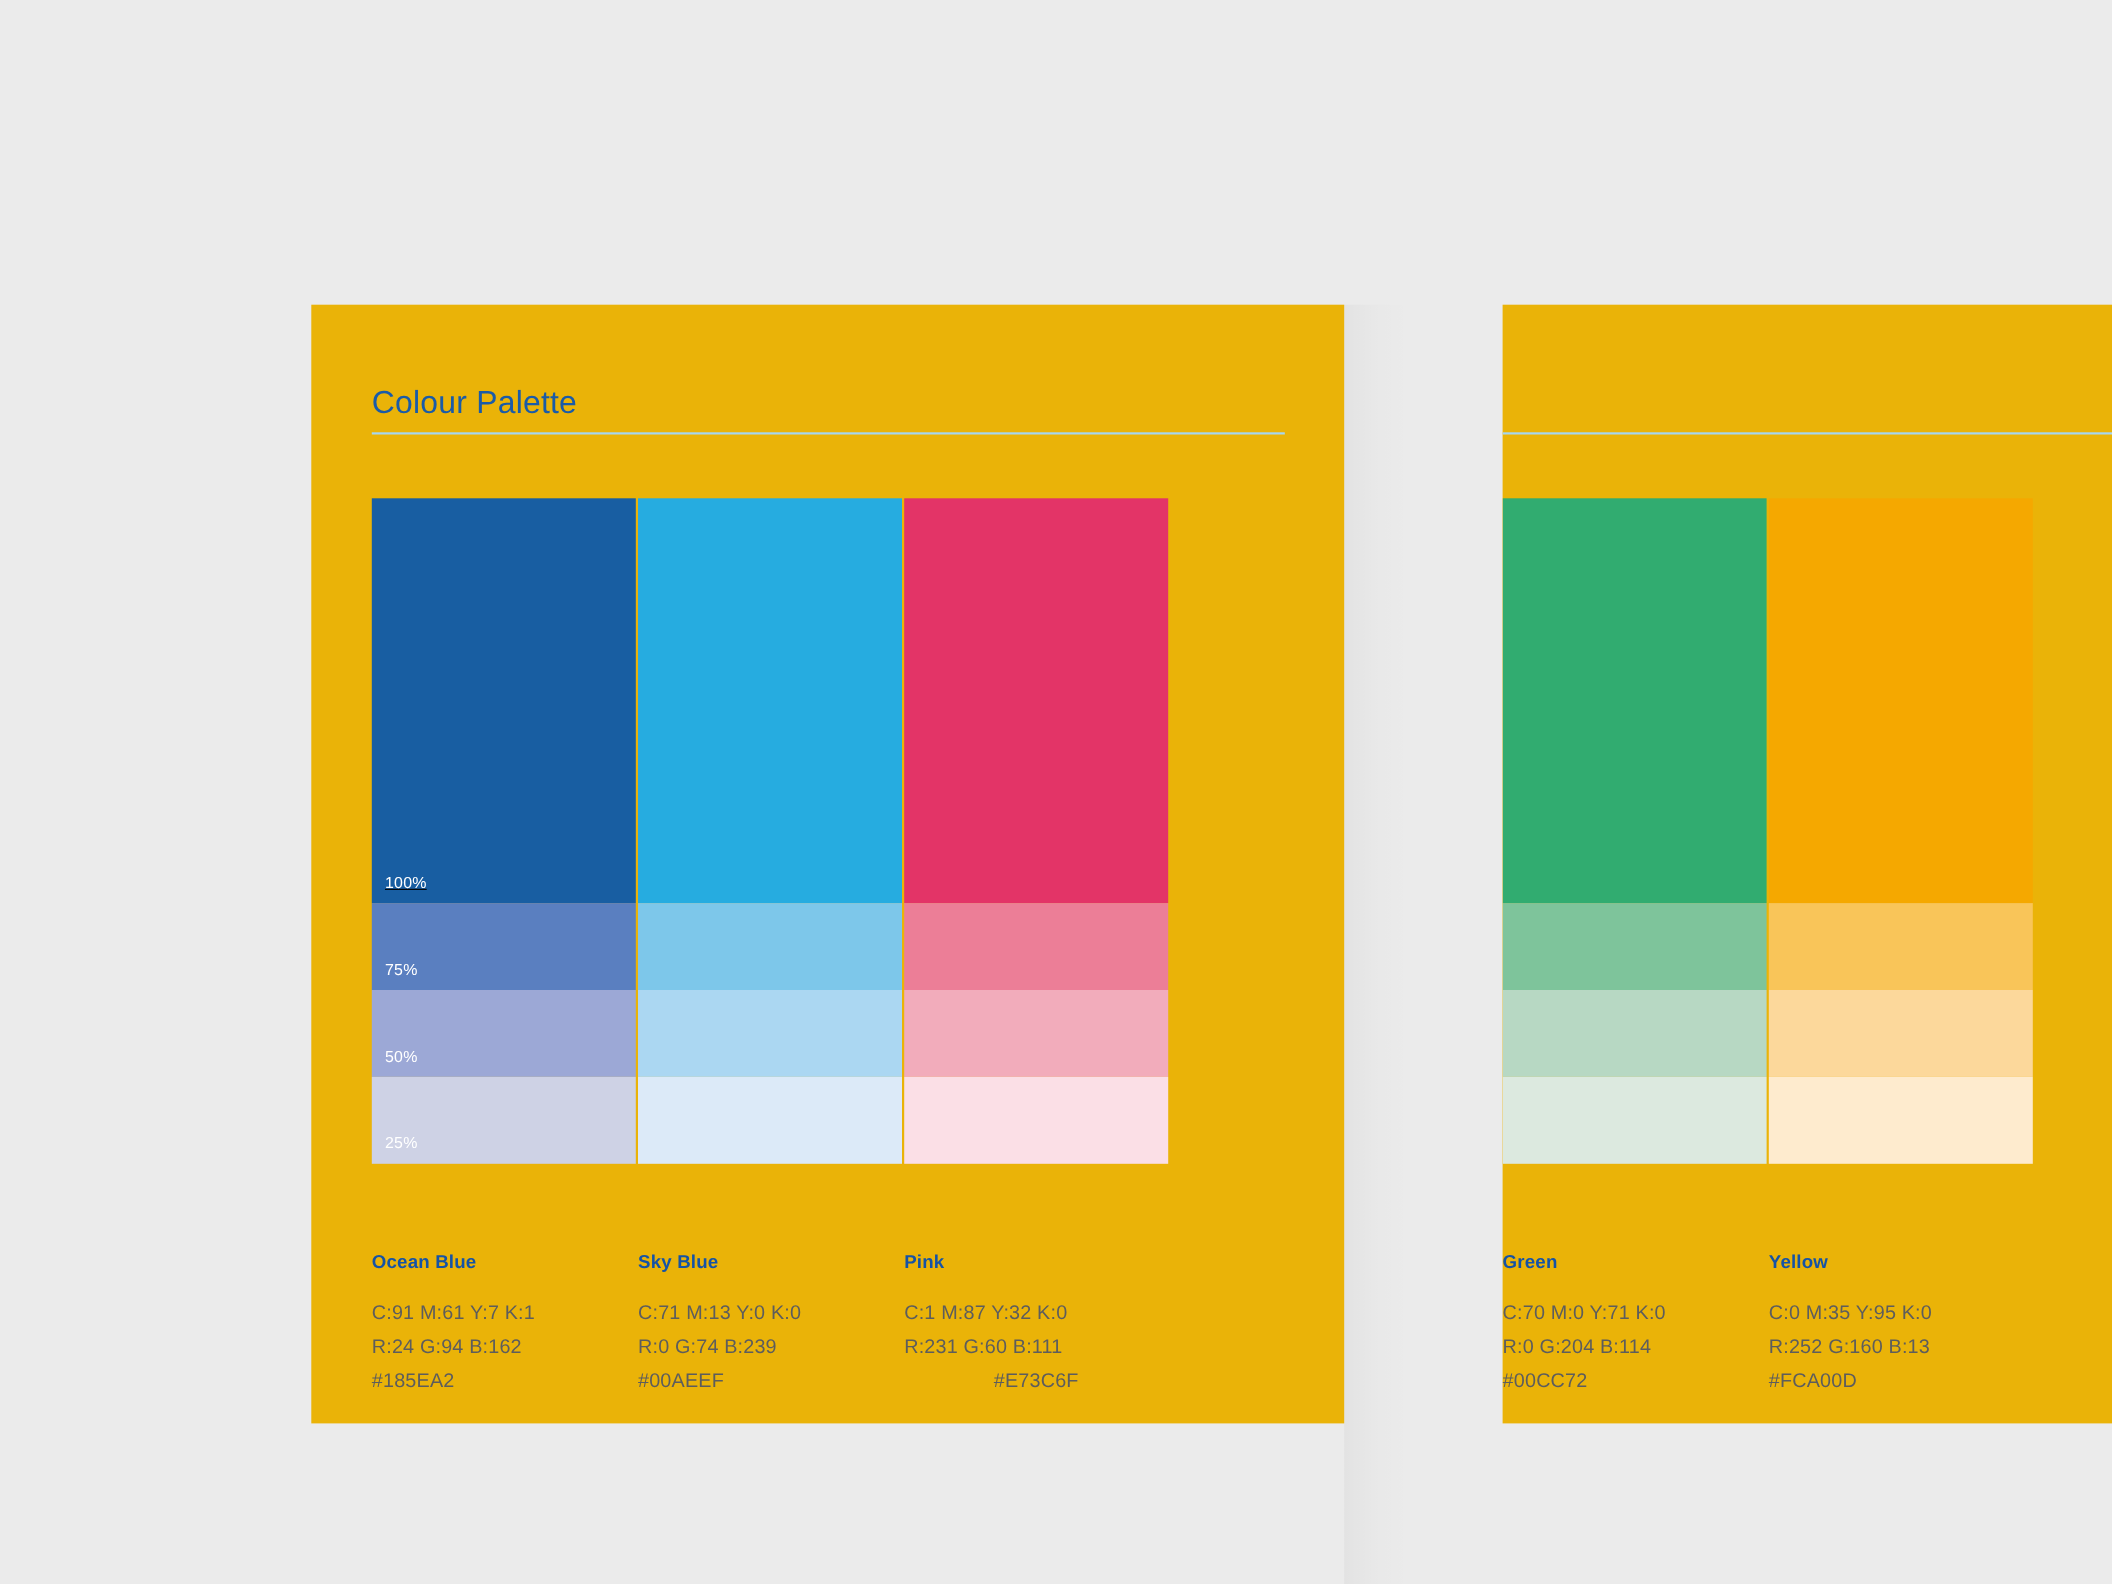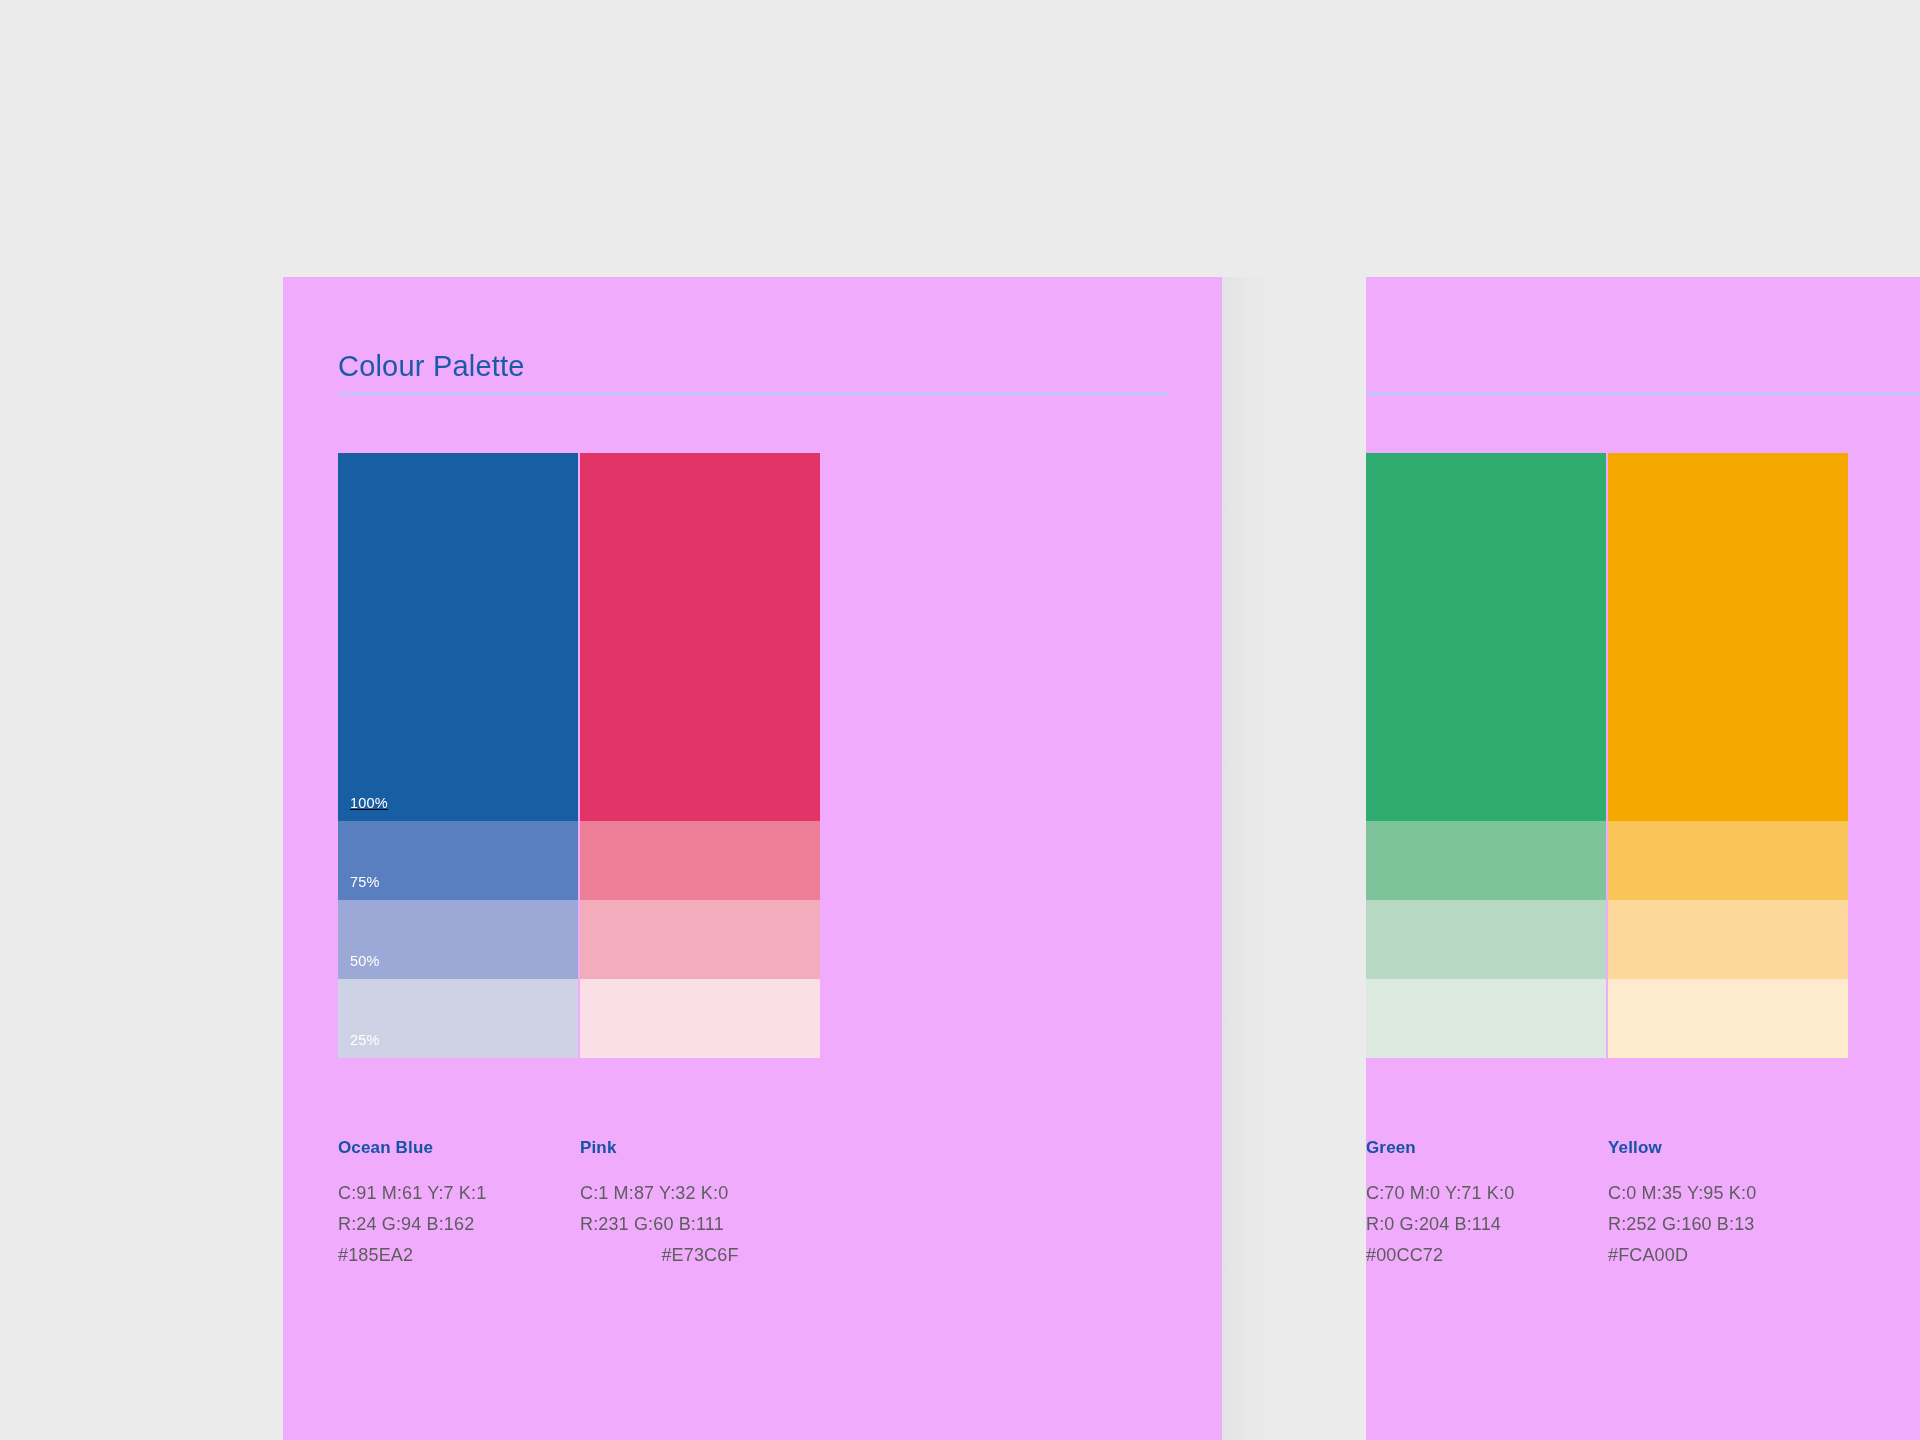--- a/index.html
+++ b/index.html
@@ -8,22 +8,22 @@
     background:#ebebeb;
     font-family:"Liberation Sans", sans-serif;
     overflow:hidden;
   }
   #stage { position:relative; width:1920px; height:1440px; }
 
   
   .page {
     position:absolute;
     top:277px;
-    background:#f0abfc;
-    height:1163px;
+    background:#eab308;
+    height:1017px;
     overflow:hidden;
   }
   .page.left  { left:283px; width:939px; }
   .page.right { left:1366px; width:590px; }
 
   
   .gutter {
     position:absolute;
     top:277px; left:1222px;
     width:108px; height:1163px;
@@ -130,20 +130,34 @@
             </div>
             <div class="caption">
               <div class="swatch-name" style="color: rgb(21, 83, 166);">Ocean Blue</div>
               <div class="spec-line" style="color: rgb(93, 93, 93);">C:91  M:61  Y:7  K:1</div>
               <div class="spec-line" style="color: rgb(93, 93, 93);">R:24  G:94  B:162</div>
               <div class="spec-line" style="color: rgb(93, 93, 93);">#185EA2</div>
             </div>
           </div>
           <div class="swatch-col">
             <div class="bands">
+              <div class="band t100" style="background: rgb(38, 172, 224);"></div>
+              <div class="band t75" style="background: rgb(125, 199, 234);"></div>
+              <div class="band t50" style="background: rgb(171, 215, 242);"></div>
+              <div class="band t25" style="background: rgb(220, 234, 248);"></div>
+            </div>
+            <div class="caption">
+              <div class="swatch-name" style="color: rgb(21, 83, 166);">Sky Blue</div>
+              <div class="spec-line" style="color: rgb(93, 93, 93);">C:71  M:13  Y:0  K:0</div>
+              <div class="spec-line" style="color: rgb(93, 93, 93);">R:0  G:74  B:239</div>
+              <div class="spec-line" style="color: rgb(93, 93, 93);">#00AEEF</div>
+            </div>
+          </div>
+          <div class="swatch-col">
+            <div class="bands">
               <div class="band t100" style="background: rgb(227, 52, 103);"></div>
               <div class="band t75" style="background: rgb(236, 126, 151);"></div>
               <div class="band t50" style="background: rgb(242, 172, 187);"></div>
               <div class="band t25" style="background: rgb(251, 223, 230);"></div>
             </div>
             <div class="caption">
               <div class="swatch-name" style="color: rgb(21, 83, 166);">Pink</div>
               <div class="spec-line" style="color: rgb(93, 93, 93);">C:1  M:87  Y:32  K:0</div>
               <div class="spec-line" style="color: rgb(93, 93, 93);">R:231  G:60  B:111</div>
               <div class="spec-line" style="color: rgb(93, 93, 93); text-align: center;">#E73C6F</div>

